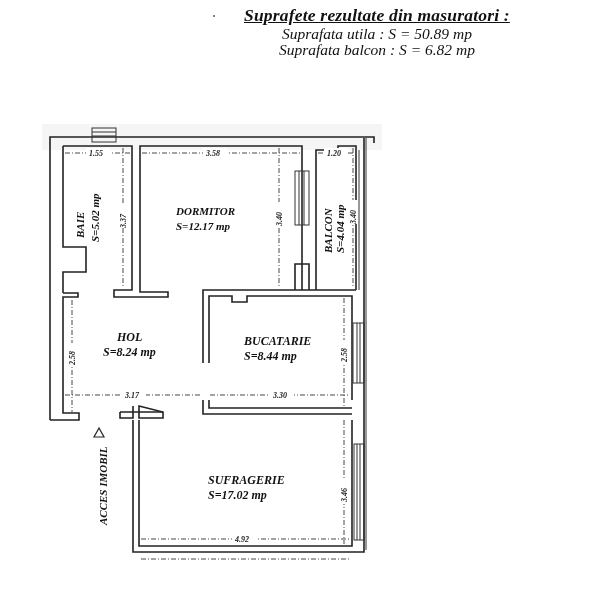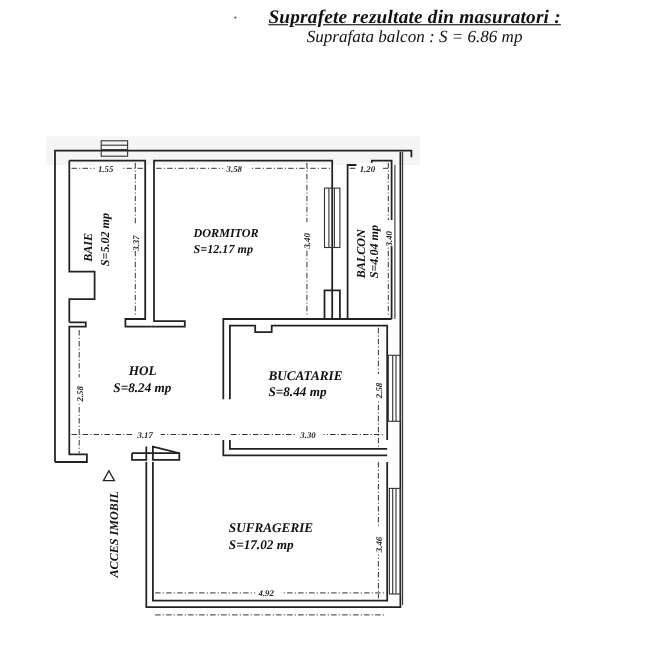--- a/index.html
+++ b/index.html
@@ -15,21 +15,22 @@
     .lbl { font-family:"Liberation Serif", serif; font-style:italic; font-weight:bold; fill:#111; }
     .dimtxt { font-family:"Liberation Serif", serif; font-style:italic; font-weight:bold; font-size:8px; fill:#222; }
     .shade { fill:#ececec; }
   </style>
 </head>
 <body>
 
 <div class="dot"></div>
 <div class="summary">
   <div class="summary-title">Suprafete rezultate din masuratori :</div>
-  <div class="summary-line">Suprafata balcon : S = 6.86 mp</div>
+  <div class="summary-line">Suprafata utila : S = 50.89 mp</div>
+  <div class="summary-line">Suprafata balcon : S = 6.82 mp</div>
 </div>
 
 <svg width="603" height="600" viewBox="0 0 603 600">
 
   <rect class="shade" x="42" y="124" width="340" height="26" opacity="0.55"></rect>
 
   <g>
     <path class="wall" d="M50,420 L50,137 L318,137 M318,137 L374,137 L374,143"></path>
     <path class="wall" d="M364,138 L364,552 L133,552 L133,420"></path>
     <path class="wall" d="M50,420 L79,420 L79,413 L63,413 L63,297 L78,297 L78,293 L63,293"></path>

